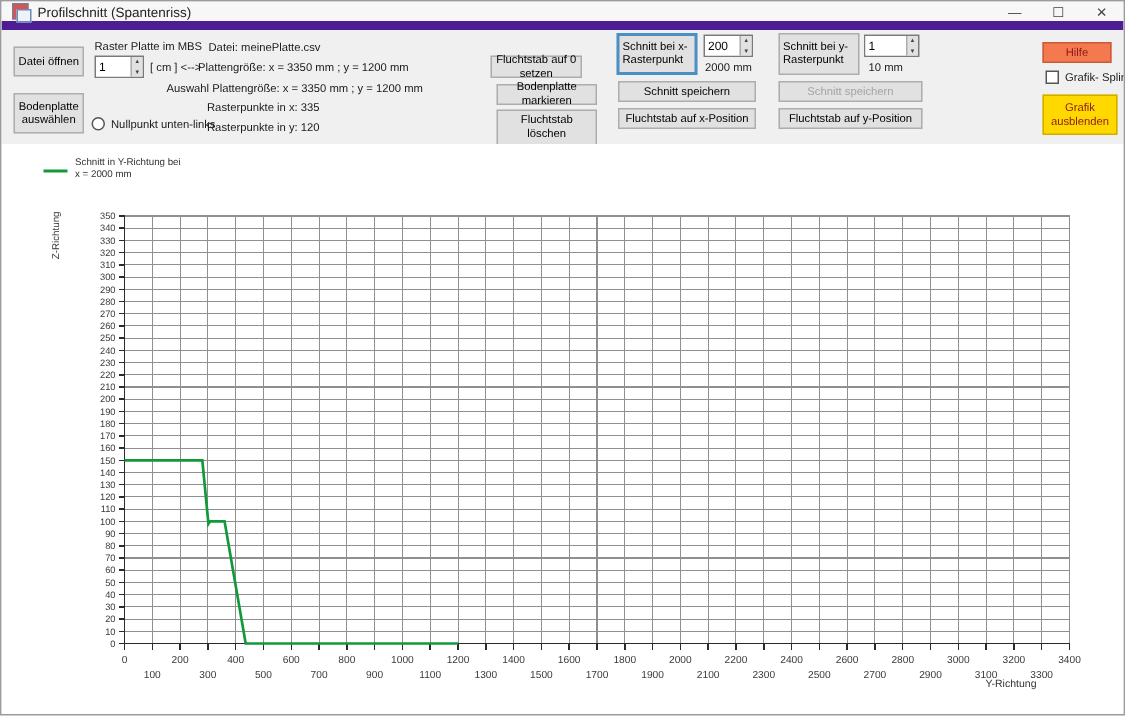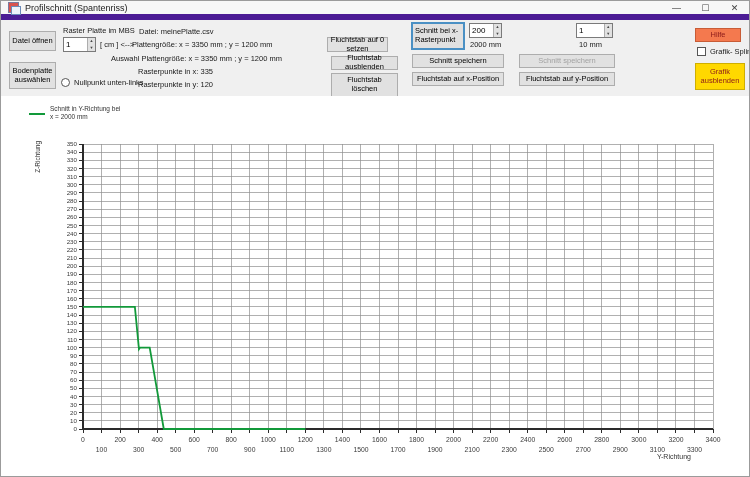--- a/index.html
+++ b/index.html
@@ -106,35 +106,36 @@
   </div>
   <div class="radio-row abs" style="left:60px; top:58px;">
     <div class="radio"></div>
     <div class="lbl">Nullpunkt unten-links</div>
   </div>
 
   <div class="lbl abs" style="left:137px; top:47px;">Rasterpunkte in x: 335</div>
   <div class="lbl abs" style="left:137px; top:60px;">Rasterpunkte in y: 120</div>
 
   <div class="btn" style="left:326px; top:17px; width:61px; height:15px;">Fluchtstab auf 0  setzen</div>
-  <div class="btn" style="left:330px; top:36px; width:67px; height:14px;">Fluchtstab ausblenden</div>
+  <div class="btn" style="left:330px; top:36px; width:67px; height:14px;">Bodenplatte markieren</div>
   <div class="btn" style="left:330px; top:53px; width:67px; height:24px;">Fluchtstab löschen</div>
 
   <div class="btn focused left-align" style="left:410px; top:2px; width:54px; height:28px;">Schnitt bei x-Rasterpunkt</div>
   <div class="spinner" style="left:468px; top:3px; width:33px; height:15px;">
     <input value="200" style="">
     <div class="spin-arrows">
       <span>▲</span>
       <span>▼</span>
     </div>
   </div>
   <div class="lbl abs" style="left:469px; top:20px;">2000 mm</div>
   <div class="btn" style="left:411px; top:34px; width:92px; height:14px;">Schnitt speichern</div>
   <div class="btn" style="left:411px; top:52px; width:92px; height:14px;">Fluchtstab auf x-Position</div>
 
+  <div class="btn left-align" style="left:518px; top:2px; width:54px; height:28px;">Schnitt bei y-Rasterpunkt</div>
   <div class="spinner" style="left:575px; top:3px; width:37px; height:15px;">
     <input value="1" style="">
     <div class="spin-arrows">
       <span>▲</span>
       <span>▼</span>
     </div>
   </div>
   <div class="lbl abs" style="left:578px; top:20px;">10 mm</div>
   <div class="btn disabled" style="left:518px; top:34px; width:96px; height:14px;">Schnitt speichern</div>
   <div class="btn" style="left:518px; top:52px; width:96px; height:14px;">Fluchtstab auf y-Position</div>

